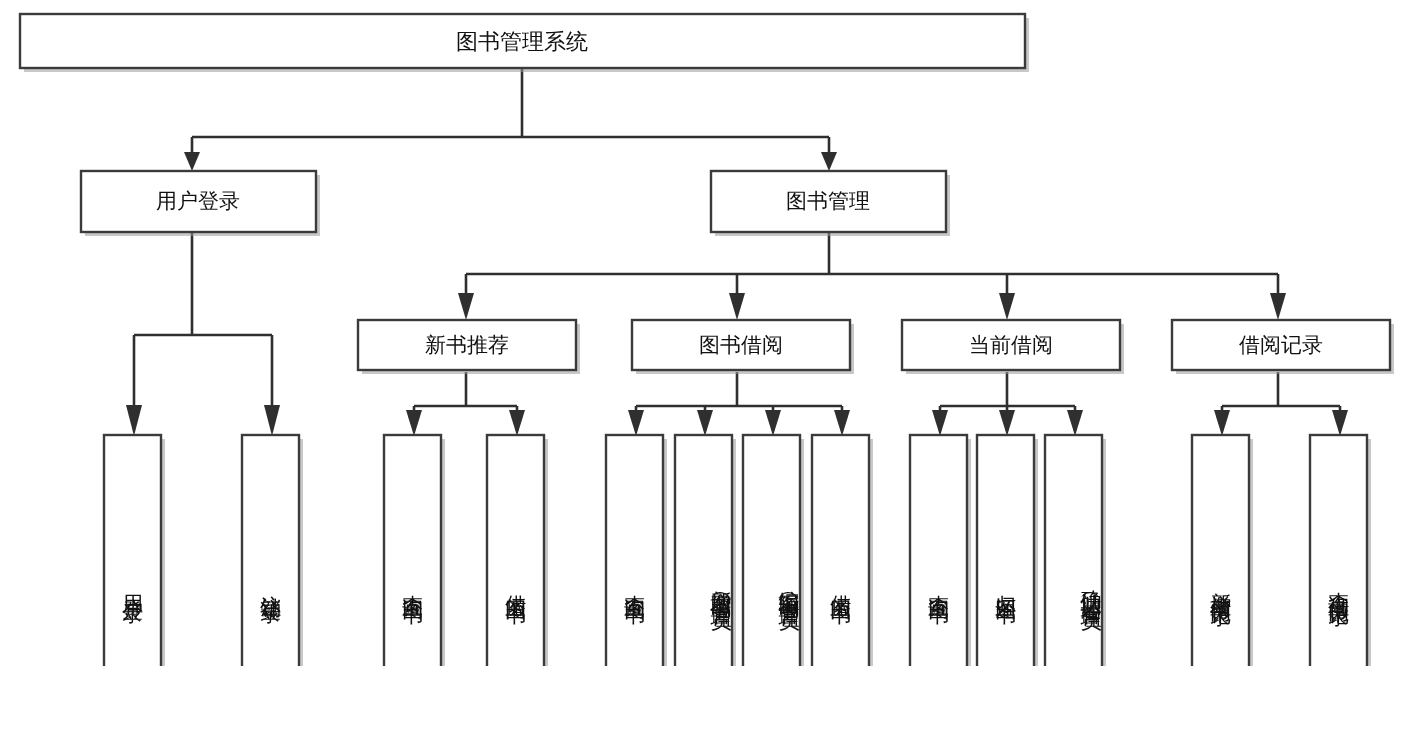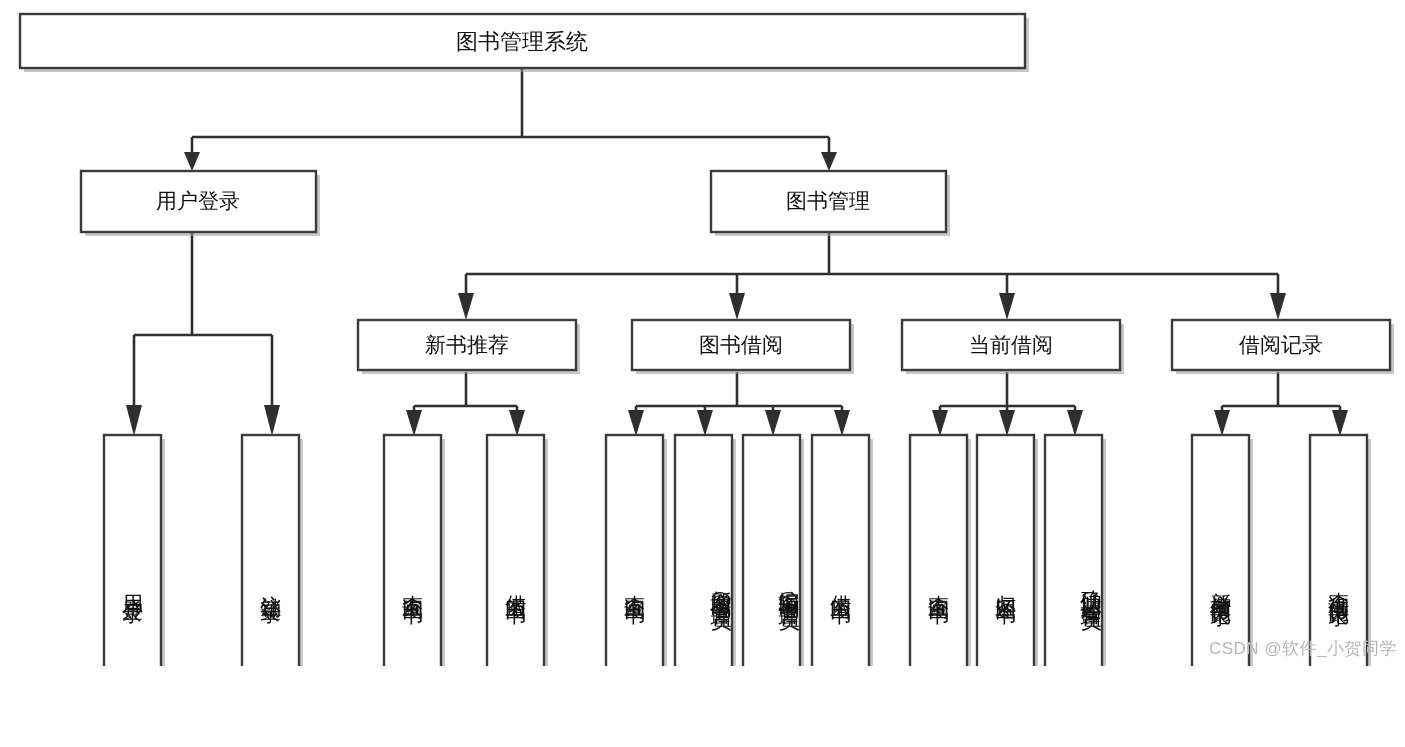--- a/index.html
+++ b/index.html
@@ -269,15 +269,14 @@
   <div class="vlabel" style="left:743px; top:441px; width:57px; height:291px;">编辑图书（管理员）</div>
   <div class="vlabel center-v" style="left:812px; top:435px; width:57px; height:297px;">借阅图书</div>
 
   <div class="vlabel center-v" style="left:910px; top:435px; width:57px; height:297px;">查询图书</div>
   <div class="vlabel center-v" style="left:977px; top:435px; width:57px; height:297px;">归还图书</div>
   <div class="vlabel" style="left:1045px; top:441px; width:57px; height:291px;">确认归还（管理员）</div>
 
   <div class="vlabel center-v" style="left:1192px; top:435px; width:57px; height:297px;">新增借阅记录</div>
   <div class="vlabel center-v" style="left:1310px; top:435px; width:57px; height:297px;">查询借阅记录</div>
 
-  <div class="watermark">CSDN @软件_小贺同学</div>
 
 </div>
 
 </body></html>

